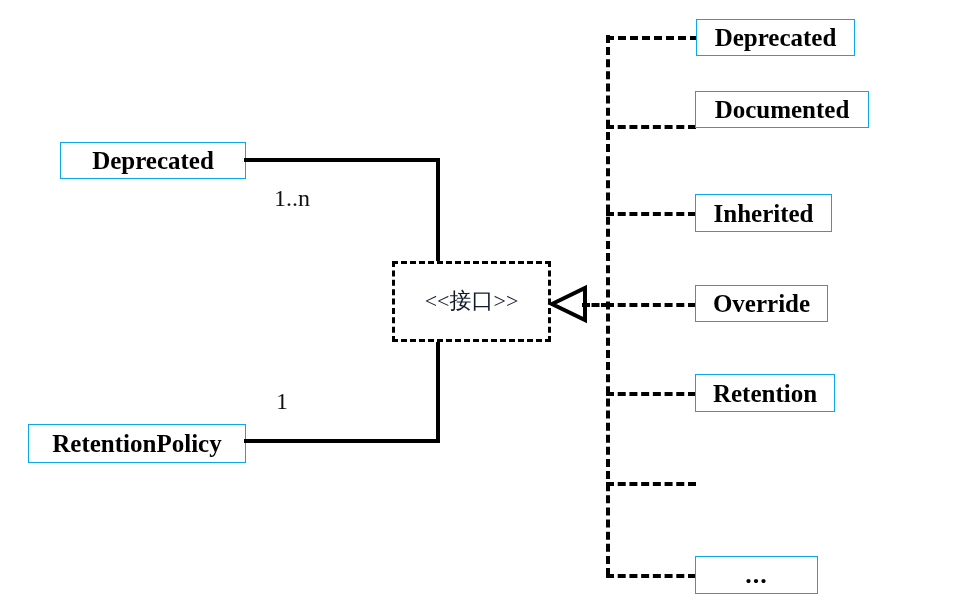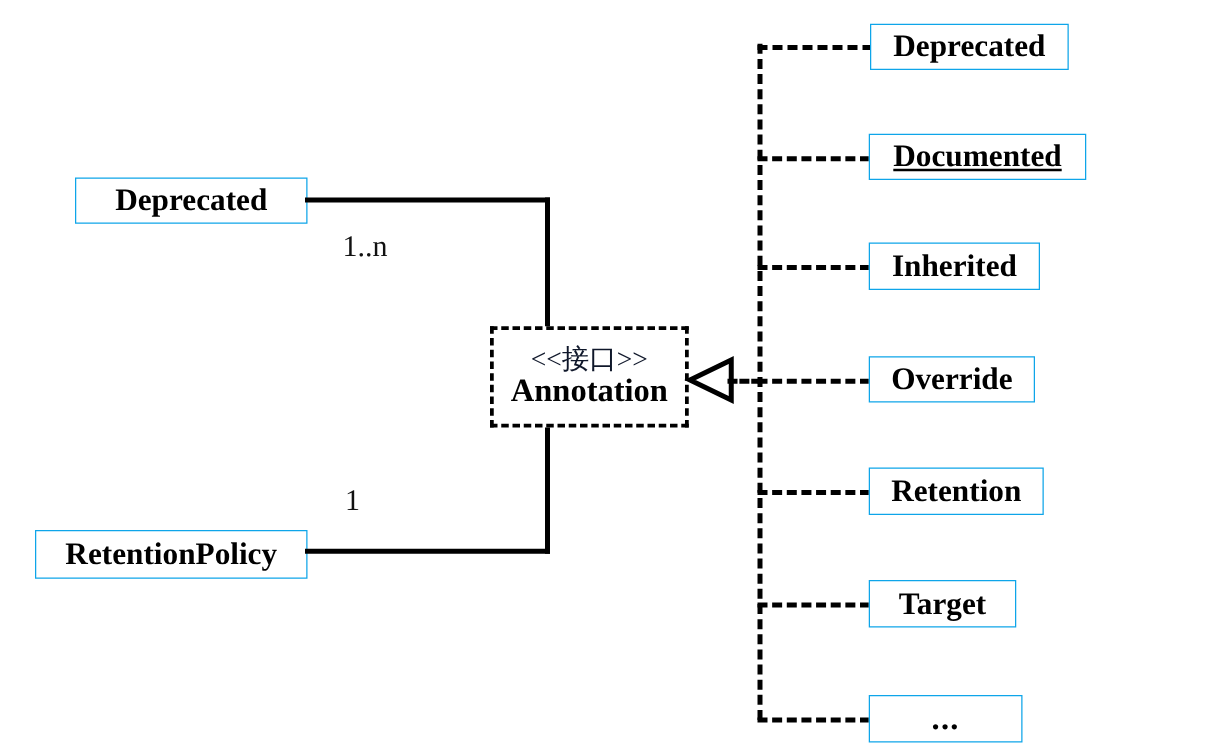--- a/index.html
+++ b/index.html
@@ -98,21 +98,20 @@
   <div class="mult" style="left:276px; top:388px;">1</div>
 
   <div class="line hline" style="left:244px; top:158px; width:196px;"></div>
   <div class="line vline" style="left:436px; top:158px; height:105px;"></div>
 
   <div class="line vline" style="left:436px; top:339px; height:104px;"></div>
   <div class="line hline" style="left:244px; top:439px; width:196px;"></div>
 
   <div class="node dashed" style="left:392px; top:261px; width:159px; height:81px;">
     <span class="stereotype">&lt;&lt;接口&gt;&gt;</span>
-    <span class="iface-name">Annotation</span>
   </div>
 
   <svg class="arrow-svg" style="left:549px; top:285px;" width="40" height="38" viewBox="0 0 40 38">
     <polygon points="3,19 36,3 36,35" fill="#ffffff" stroke="#000000" stroke-width="4" stroke-linejoin="miter"></polygon>
   </svg>
 
   <div class="dash-v" style="left:606px; top:35px; height:541px;"></div>
 
   <div class="dash-h" style="left:582px; top:303px; width:27px;"></div>
 
@@ -121,37 +120,34 @@
   <div class="dash-h" style="left:606px; top:212px; width:90px;"></div>
   <div class="dash-h" style="left:606px; top:303px; width:90px;"></div>
   <div class="dash-h" style="left:606px; top:392px; width:90px;"></div>
   <div class="dash-h" style="left:606px; top:482px; width:90px;"></div>
   <div class="dash-h" style="left:606px; top:574px; width:90px;"></div>
 
   <div class="node" style="left:696px; top:19px; width:159px; height:37px;">
     <span>Deprecated</span>
   </div>
 
-  <div class="node" style="left:695px; top:107px; width:174px; height:37px;text-decoration:underline;">
+  <div class="node" style="left:695px; top:91px; width:174px; height:37px;">
     <span>Documented</span>
   </div>
 
   <div class="node" style="left:695px; top:285px; width:133px; height:37px;">
     <span>Override</span>
   </div>
 
   <div class="node" style="left:695px; top:194px; width:137px; height:38px;">
     <span>Inherited</span>
   </div>
 
   <div class="node" style="left:695px; top:374px; width:140px; height:38px;justify-content:center;">
     <span>Retention</span>
   </div>
 
-  <div class="node" style="left:695px; top:464px; width:118px; height:38px;">
-    <span>Target</span>
-  </div>
 
   <div class="node" style="left:695px; top:556px; width:123px; height:38px;">
     <span class="ellipsis-label">...</span>
   </div>
 
 </div>
 
 </body></html>

